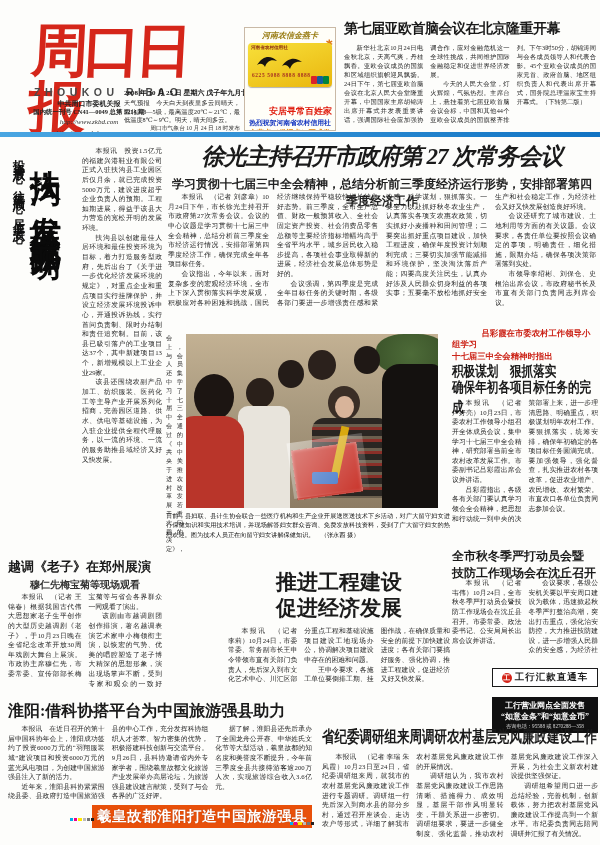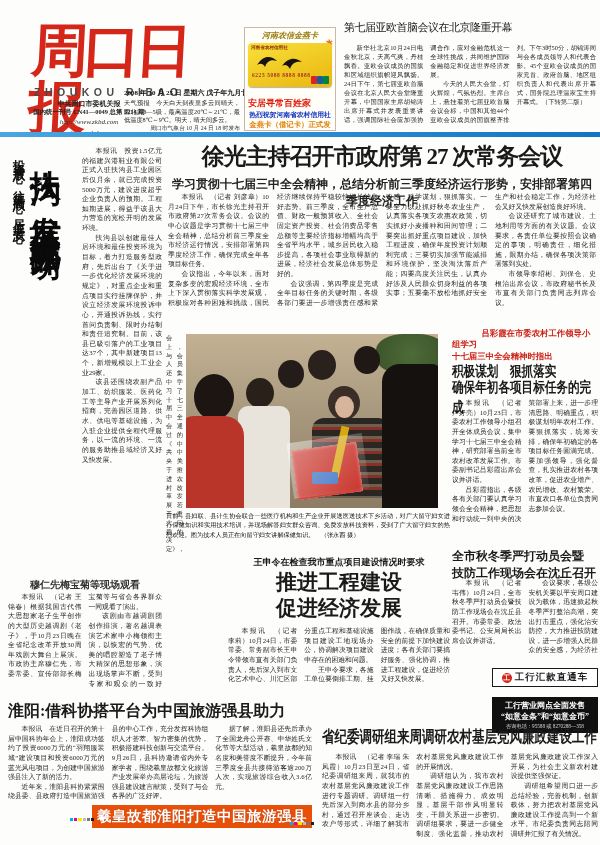--- a/index.html
+++ b/index.html
@@ -31,27 +31,27 @@
 
   
   .jy-box{border:1px solid #c9b9a6;background:#fffef8;padding:2px 3px;overflow:hidden;}
   .jy-brand{font-size:8px;font-weight:bold;color:#9a7d14;text-align:center;font-style:italic;}
   .jy-card{position:relative;height:44px;border-radius:4px;margin-top:2px;
     background:linear-gradient(160deg,#f8e03a,#e9b60e);box-shadow:0 1px 1px rgba(0,0,0,.3);}
   .jy-card-bank{position:absolute;left:3px;top:2px;font-size:4.6px;font-weight:bold;color:#8a2a10;}
   .jy-num{position:absolute;left:4px;bottom:9px;font-size:5.4px;font-weight:bold;color:#a83322;letter-spacing:0.6px;}
   .up-logo{position:absolute;right:3px;bottom:3px;display:flex;}
   .up-logo i{display:block;width:6px;height:8px;border-radius:1px;}
-  .jy-t1{font-size:9px;font-weight:900;color:#e01f10;text-align:left;margin-top:10px;}
+  .jy-t1{font-size:9px;font-weight:900;color:#e01f10;text-align:right;margin-top:18px;}
   .jy-t2{font-size:6.8px;font-weight:900;color:#1536c0;text-align:center;}
   .jy-t3{font-size:7.4px;font-weight:900;color:#e0820c;text-align:center;}
   .jy-flower{position:absolute;right:2px;top:10px;color:#e07818;font-size:9px;}
 
   
-  .h-yaou{font-size:11px;font-weight:400;letter-spacing:-0.5px;text-align:center;}
+  .h-yaou{font-size:14px;font-weight:700;letter-spacing:-0.5px;text-align:center;}
   .h-xu{font-size:23px;font-weight:900;letter-spacing:-1px;}
   .sub-xu{font-size:12px;font-weight:bold;color:#222;}
   .fg-kicker{font-size:12px;font-weight:900;letter-spacing:3px;color:#111;}
   .fg-head{font-size:31px;font-weight:900;letter-spacing:5px;color:#0a0a0a;line-height:1;}
   .lv-kick{font-size:8.4px;font-weight:bold;color:#cc2418;line-height:1.35;}
   .lv-head{font-size:11.6px;font-weight:900;transform:scaleY(1.25);transform-origin:top left;line-height:1.35;}
   .h-mid{font-weight:900;}
   .icbc-row1{border:1.5px solid #1a1a1a;display:flex;align-items:center;justify-content:center;
     padding:2px 0;background:#fff;}
   .icbc-logo{width:10px;height:10px;border-radius:50%;background:#d42318;color:#fff;font-size:7px;
@@ -119,21 +119,21 @@
   <div class="abs bluebar" style="left:0;top:132px;width:600px;"></div>
 
   <div class="abs vert fg-kicker" style="left:10px;top:150px;height:340px;">投资者放心　往来者顺心　居住者安心</div>
   <div class="abs vert fg-head" style="left:30px;top:146px;height:412px;">扶沟：发展环境宽松开明</div>
   <div class="abs bt" style="left:82px;top:146px;width:80px;height:410px;">
     <p>本报讯　投资1.5亿元的福建兴港鞋业有限公司正式入驻扶沟县工业园区后仅月余，就已完成投资5000万元，建设进度超乎企业负责人的预期。工程如期进展，得益于该县大力营造的宽松开明的发展环境。</p>
     <p>扶沟县以创建最佳人居环境和最佳投资环境为目标，着力打造服务型政府，先后出台了《关于进一步优化经济发展环境的规定》，对重点企业和重点项目实行挂牌保护，并设立经济发展环境投诉中心，开通投诉热线，实行首问负责制、限时办结制和责任追究制。目前，该县已吸引落户的工业项目达37个，其中新建项目13个，新增规模以上工业企业29家。</p>
     <p>该县还围绕农副产品加工、纺织服装、医药化工等主导产业开展系列化招商，完善园区道路、供水、供电等基础设施，为入驻企业提供全程代理服务，以一流的环境、一流的服务助推县域经济又好又快发展。</p>
   </div>
 
-  <div class="abs h-xu center nowrap" style="left:168px;top:141px;width:428px;">徐光主持召开市政府第 27 次常务会议</div>
+  <div class="abs h-xu center nowrap" style="left:168px;top:141px;width:428px;font-style:italic;">徐光主持召开市政府第 27 次常务会议</div>
   <div class="abs sub-xu center" style="left:168px;top:176px;width:428px;">学习贯彻十七届三中全会精神，总结分析前三季度经济运行形势，安排部署第四季度经济工作</div>
   <div class="abs bt c4" style="left:168px;top:192px;width:428px;height:138px;">
     <p>本报讯　（记者 刘彦章）10月24日下午，市长徐光主持召开市政府第27次常务会议。会议的中心议题是学习贯彻十七届三中全会精神，总结分析前三季度全市经济运行情况，安排部署第四季度经济工作，确保完成全年各项目标任务。</p>
     <p>会议指出，今年以来，面对复杂多变的宏观经济环境，全市上下深入贯彻落实科学发展观，积极应对各种困难和挑战，国民经济继续保持平稳较快增长的良好态势。前三季度，全市生产总值、财政一般预算收入、全社会固定资产投资、社会消费品零售总额等主要经济指标增幅均高于全省平均水平，城乡居民收入稳步提高，各项社会事业取得新的进展，经济社会发展总体形势是好的。</p>
     <p>会议强调，第四季度是完成全年目标任务的关键时期，各级各部门要进一步增强责任感和紧迫感，科学谋划，狠抓落实。一要全力以赴抓好秋冬农业生产，认真落实各项支农惠农政策，切实抓好小麦播种和田间管理；二要突出抓好重点项目建设，加快工程进度，确保年度投资计划顺利完成；三要切实加强节能减排和环境保护，坚决淘汰落后产能；四要高度关注民生，认真办好涉及人民群众切身利益的各项实事；五要毫不放松地抓好安全生产和社会稳定工作，为经济社会又好又快发展创造良好环境。</p>
     <p>会议还研究了城市建设、土地利用等方面的有关议题。会议要求，各责任单位要按照会议确定的事项，明确责任，细化措施，限期办结，确保各项决策部署落到实处。</p>
     <p>市领导李绍彬、刘保仓、史根治出席会议，市政府秘书长及市直有关部门负责同志列席会议。</p>
   </div>
   <div class="abs bt" style="left:166px;top:334px;width:17px;height:220px;font-size:6.2px;">
     <p style="text-indent:0;">会上，与会人员还集中学习了十七届三中全会通过的《中共中央关于推进农村改革发展若干重大问题的决定》，并结合我市实际进行了认真讨论。</p>
@@ -164,27 +164,27 @@
     <div class="lv-kick" style="text-indent:3.5em;">吕彩霞在市委农村工作领导小组学习</div>
     <div class="lv-kick">十七届三中全会精神时指出</div>
     <div class="lv-head">积极谋划　狠抓落实</div>
     <div class="lv-head">确保年初各项目标任务的完成</div>
   </div>
   <div class="abs bt c2" style="left:452px;top:398px;width:146px;height:134px;">
     <p>本报讯　（记者 卢好亮）10月23日，市委农村工作领导小组召开全体成员会议，集中学习十七届三中全会精神，研究部署当前全市农村改革发展工作。市委副书记吕彩霞出席会议并讲话。</p>
     <p>吕彩霞指出，各级各有关部门要认真学习领会全会精神，把思想和行动统一到中央的决策部署上来，进一步理清思路、明确重点，积极谋划明年农村工作。要狠抓落实，统筹安排，确保年初确定的各项目标任务圆满完成。要加强领导，强化督查，扎实推进农村各项改革，促进农业增产、农民增收、农村繁荣。市直农口各单位负责同志参加会议。</p>
   </div>
 
+  <div class="abs h-mid nowrap" style="left:8px;top:558px;font-size:13px;">越调《老子》在郑州展演</div>
   <div class="abs center" style="left:8px;top:578px;width:154px;font-size:10px;font-weight:bold;color:#333;">穆仁先梅宝菊等现场观看</div>
   <div class="abs bt c2" style="left:8px;top:592px;width:154px;height:106px;">
     <p>本报讯　（记者 王锦春）根据我国古代伟大思想家老子生平创作的大型历史越调剧《老子》，于10月23日晚在全省纪念改革开放30周年戏剧大舞台上展演。市政协主席穆仁先，市委常委、宣传部部长梅宝菊等与省会各界群众一同观看了演出。</p>
     <p>该剧由市越调剧团创作排演，著名越调表演艺术家申小梅领衔主演，以恢宏的气势、优美的唱腔塑造了老子博大精深的思想形象，演出现场掌声不断，受到专家和观众的一致好评。演出结束后，省市领导上台与演职人员合影留念。</p>
   </div>
 
-  <div class="abs center" style="left:228px;top:556px;width:222px;font-size:9px;font-weight:bold;">王申令在检查我市重点项目建设情况时要求</div>
   <div class="abs center h-mid" style="left:228px;top:569px;width:222px;font-size:21px;line-height:1.25;">
     <div>推进工程建设</div>
     <div>促进经济发展</div>
   </div>
   <div class="abs bt c3" style="left:228px;top:626px;width:222px;height:72px;">
     <p>本报讯　（记者 李莉）10月24日，市委常委、常务副市长王申令带领市直有关部门负责人，先后深入到市文化艺术中心、川汇区部分重点工程和基础设施项目建设工地现场办公，协调解决项目建设中存在的困难和问题。</p>
     <p>王申令要求，各施工单位要倒排工期、挂图作战，在确保质量和安全的前提下加快建设进度；各有关部门要搞好服务、强化协调，推进工程建设，促进经济又好又快发展。</p>
   </div>
 
   <div class="abs h-mid" style="left:452px;top:548px;width:146px;font-size:12px;line-height:1.45;">

